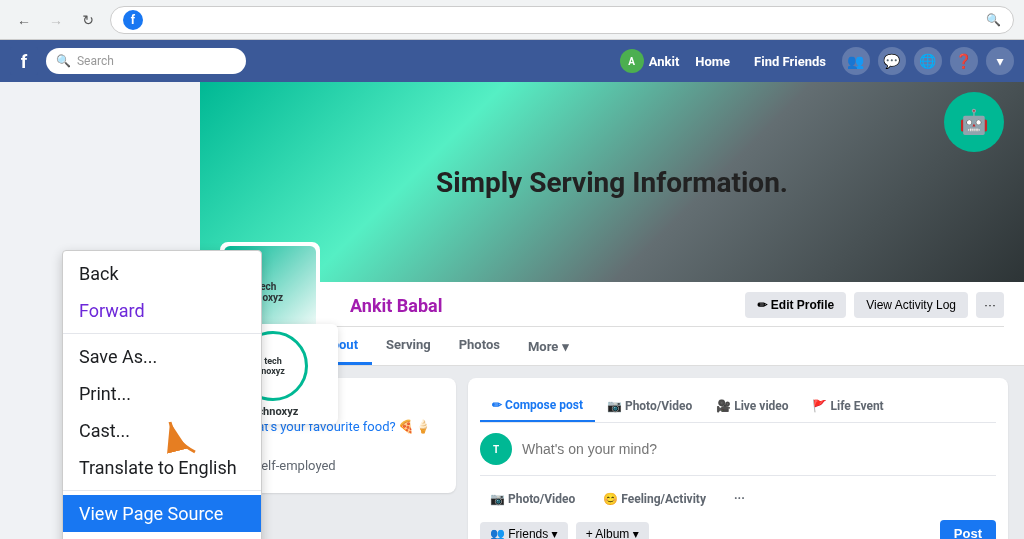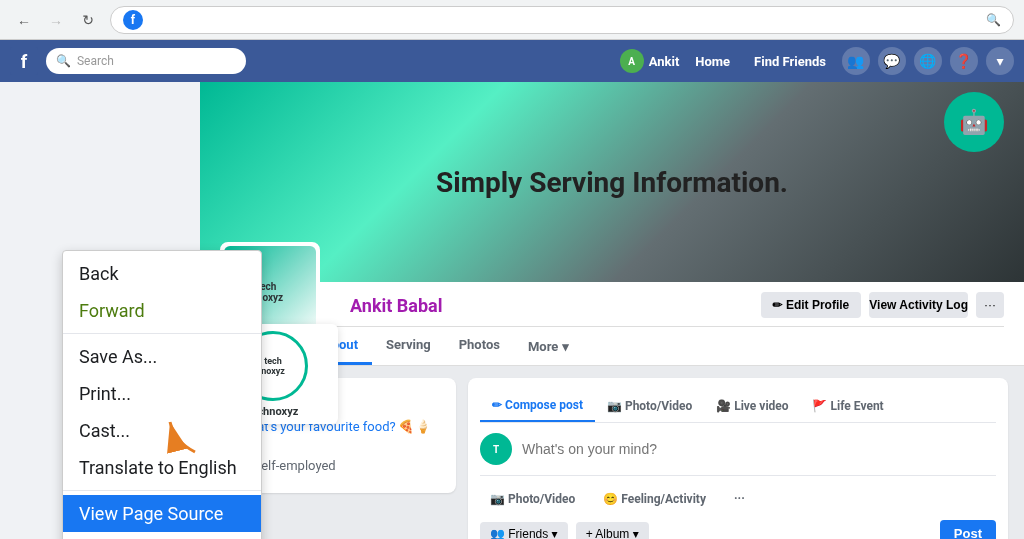--- a/index.html
+++ b/index.html
@@ -181,21 +181,21 @@
     .profile-actions {
       display: flex; gap: 8px; align-items: flex-end;
     }
     .btn-edit {
       background: #e4e6eb; border: none; border-radius: 4px;
       padding: 6px 12px; font-size: 12px; font-weight: bold; cursor: pointer;
       display: flex; align-items: center; gap: 4px;
     }
     .btn-activity {
       background: #e4e6eb; border: none; border-radius: 4px;
-      padding: 6px 0; font-size: 12px; font-weight: bold; cursor: pointer;
+      padding: 6px 12px; font-size: 12px; font-weight: normal; cursor: pointer;
     }
     .btn-dots {
       background: #e4e6eb; border: none; border-radius: 4px;
       padding: 6px 8px; font-size: 12px; cursor: pointer;
     }
 
     
     .profile-tabs {
       display: flex; gap: 0;
       padding-left: 10px;
@@ -310,21 +310,21 @@
       width: 200px;
       z-index: 100;
       padding: 4px 0;
     }
     .menu-item {
       padding: 8px 16px;
       font-size: 18px;
       color: #1c1e21;
       cursor: pointer;
     }
-    .menu-item.disabled { color: #4d7c0f; cursor: default; }
+    .menu-item.disabled { color: #6d28d9; cursor: default; }
     .menu-item.highlighted {
       background: #1877f2; color: white;
     }
     .menu-separator {
       height: 1px; background: #e4e6eb; margin: 4px 0;
     }
 
     
     .arrow-indicator {
       position: absolute;

